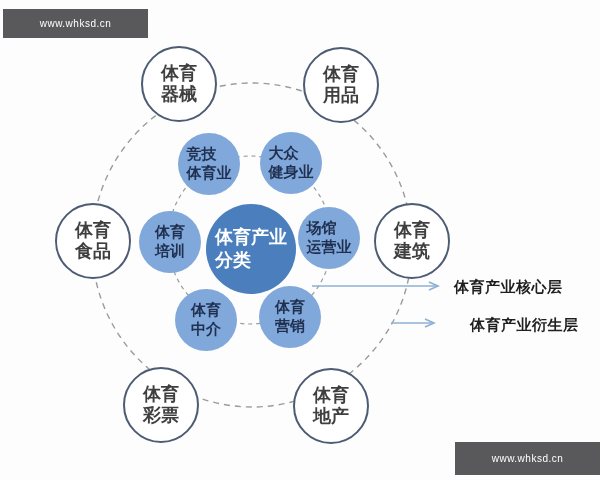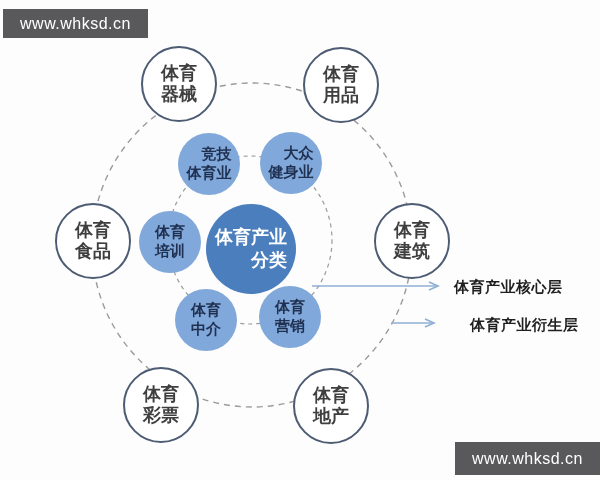--- a/index.html
+++ b/index.html
@@ -15,21 +15,21 @@
   .dash { fill: none; stroke: var(--dash, #9b9b9b); stroke-width: 1.4; stroke-dasharray: 6 5; }
   .dash-inner { stroke-dasharray: 4 4; stroke-width: 1.2; }
   .arrow { fill: none; stroke: var(--arrow, #8fafd4); stroke-width: 1.6; }
 
   .node {
     position: absolute;
     border-radius: 50%;
     display: flex;
     align-items: center;
     justify-content: center;
-    text-align: right;
+    text-align: left;
     white-space: pre-line;
     box-sizing: border-box;
   }
   .outer-node {
     width: 76px; height: 76px;
     background: #ffffff;
     border: 2px solid var(--outer-border, #4d5c73);
     color: var(--outer-text, #3f3f3f);
     font-size: 18px; font-weight: 600; line-height: 1.18;
   }
@@ -76,21 +76,21 @@
   .ann0 { top: 278px; }
   .ann1 { top: 316px; margin-left: 16px; }
 
   .wm {
     position: absolute;
     background: var(--watermark-bg, #59595b);
     color: var(--watermark-text, #ffffff);
     display: flex;
     align-items: center;
     justify-content: center;
-    font-size: 16px;
+    font-size: 10px;
     letter-spacing: 0.5px;
   }
   .wm-tl { left: 3px; top: 9px; width: 145px; height: 29px; }
   .wm-br { left: 455px; top: 442px; width: 145px; height: 33px; }
 </style>
 </head>
 <body>
 
 <div class="stage">
 
@@ -117,20 +117,22 @@
 彩票</div>
   <div class="node outer-node oc5">体育
 地产</div>
 
   <div class="node inner-node ic0">竞技
 体育业</div>
   <div class="node inner-node ic1">大众
 健身业</div>
   <div class="node inner-node ic2">体育
 培训</div>
+  <div class="node inner-node ic3">场馆
+运营业</div>
   <div class="node inner-node ic4">体育
 中介</div>
   <div class="node inner-node ic5">体育
 营销</div>
 
   <div class="node center-node cc">体育产业
 分类</div>
 
   <div class="annotation ann0">体育产业核心层</div>
   <div class="annotation ann1">体育产业衍生层</div>

